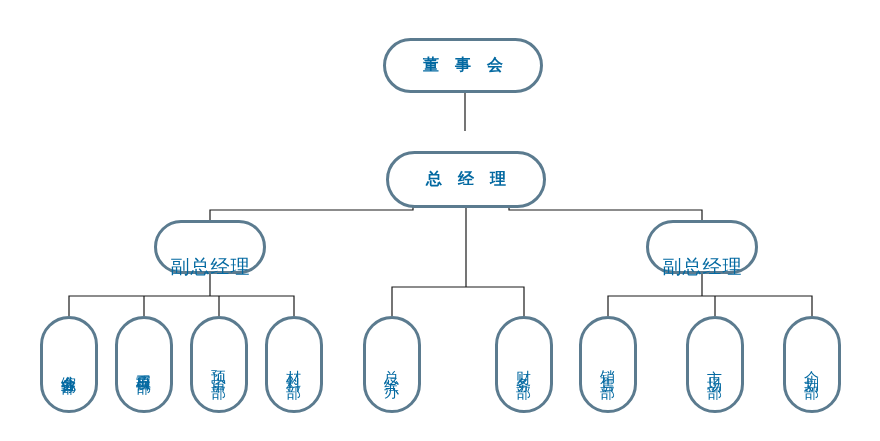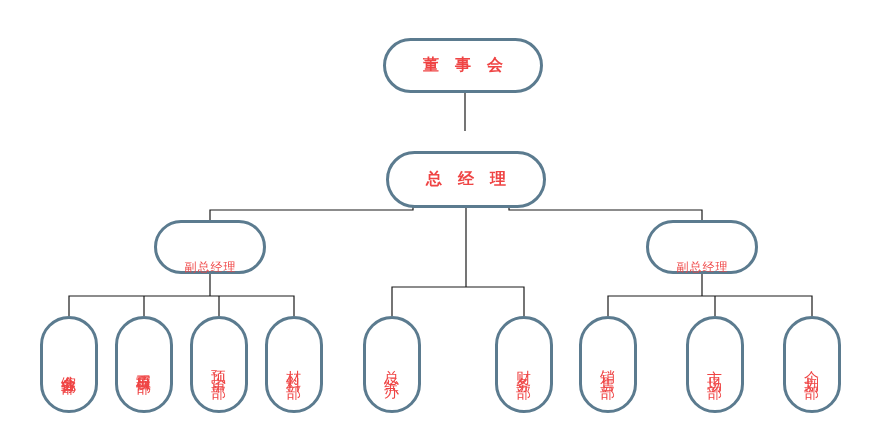--- a/index.html
+++ b/index.html
@@ -1,30 +1,30 @@
 <!DOCTYPE html>
 <html><head>
 <meta charset="utf-8">
 <style>
   html,body { margin:0; padding:0; background:#ffffff; }
   .canvas {
     position:relative; width:880px; height:441px; background:#ffffff;
-    font-family:"Liberation Sans", sans-serif; color:#ef4444; overflow:hidden;
+    font-family:"Liberation Sans", sans-serif; color:#0369a1; overflow:hidden;
   }
   .connectors { position:absolute; left:0; top:0; width:880px; height:441px; pointer-events:none; }
   .connectors path { fill:none; stroke:#1a1a1a; stroke-width:1.2; }
   .node {
     position:absolute; background:#ffffff; border:3px solid #5b7b8f;
     display:flex; align-items:center; justify-content:center; box-sizing:border-box;
   }
   .stadium { border-radius:30px; }
   .lv1 span, .lv2 span {
     font-weight:700; font-size:16px; letter-spacing:16px; margin-right:-16px; white-space:nowrap;
   }
-  .lv3 span { font-weight:400; font-size:12px; letter-spacing:1px; margin-right:-1px; white-space:nowrap;margin-top:40px; }
+  .lv3 span { font-weight:400; font-size:19px; letter-spacing:1px; margin-right:-1px; white-space:nowrap;margin-top:40px; }
   .leaf { width:58px; height:97px; border-radius:29px; top:316px; }
   .leaf span {
     writing-mode:vertical-rl; text-orientation:upright;
     font-size:15px; line-height:1; letter-spacing:7px; margin-bottom:-7px;
   }
   .leaf.tight span { letter-spacing:1px; margin-bottom:-1px; }
 </style>
 </head>
 <body>
 

